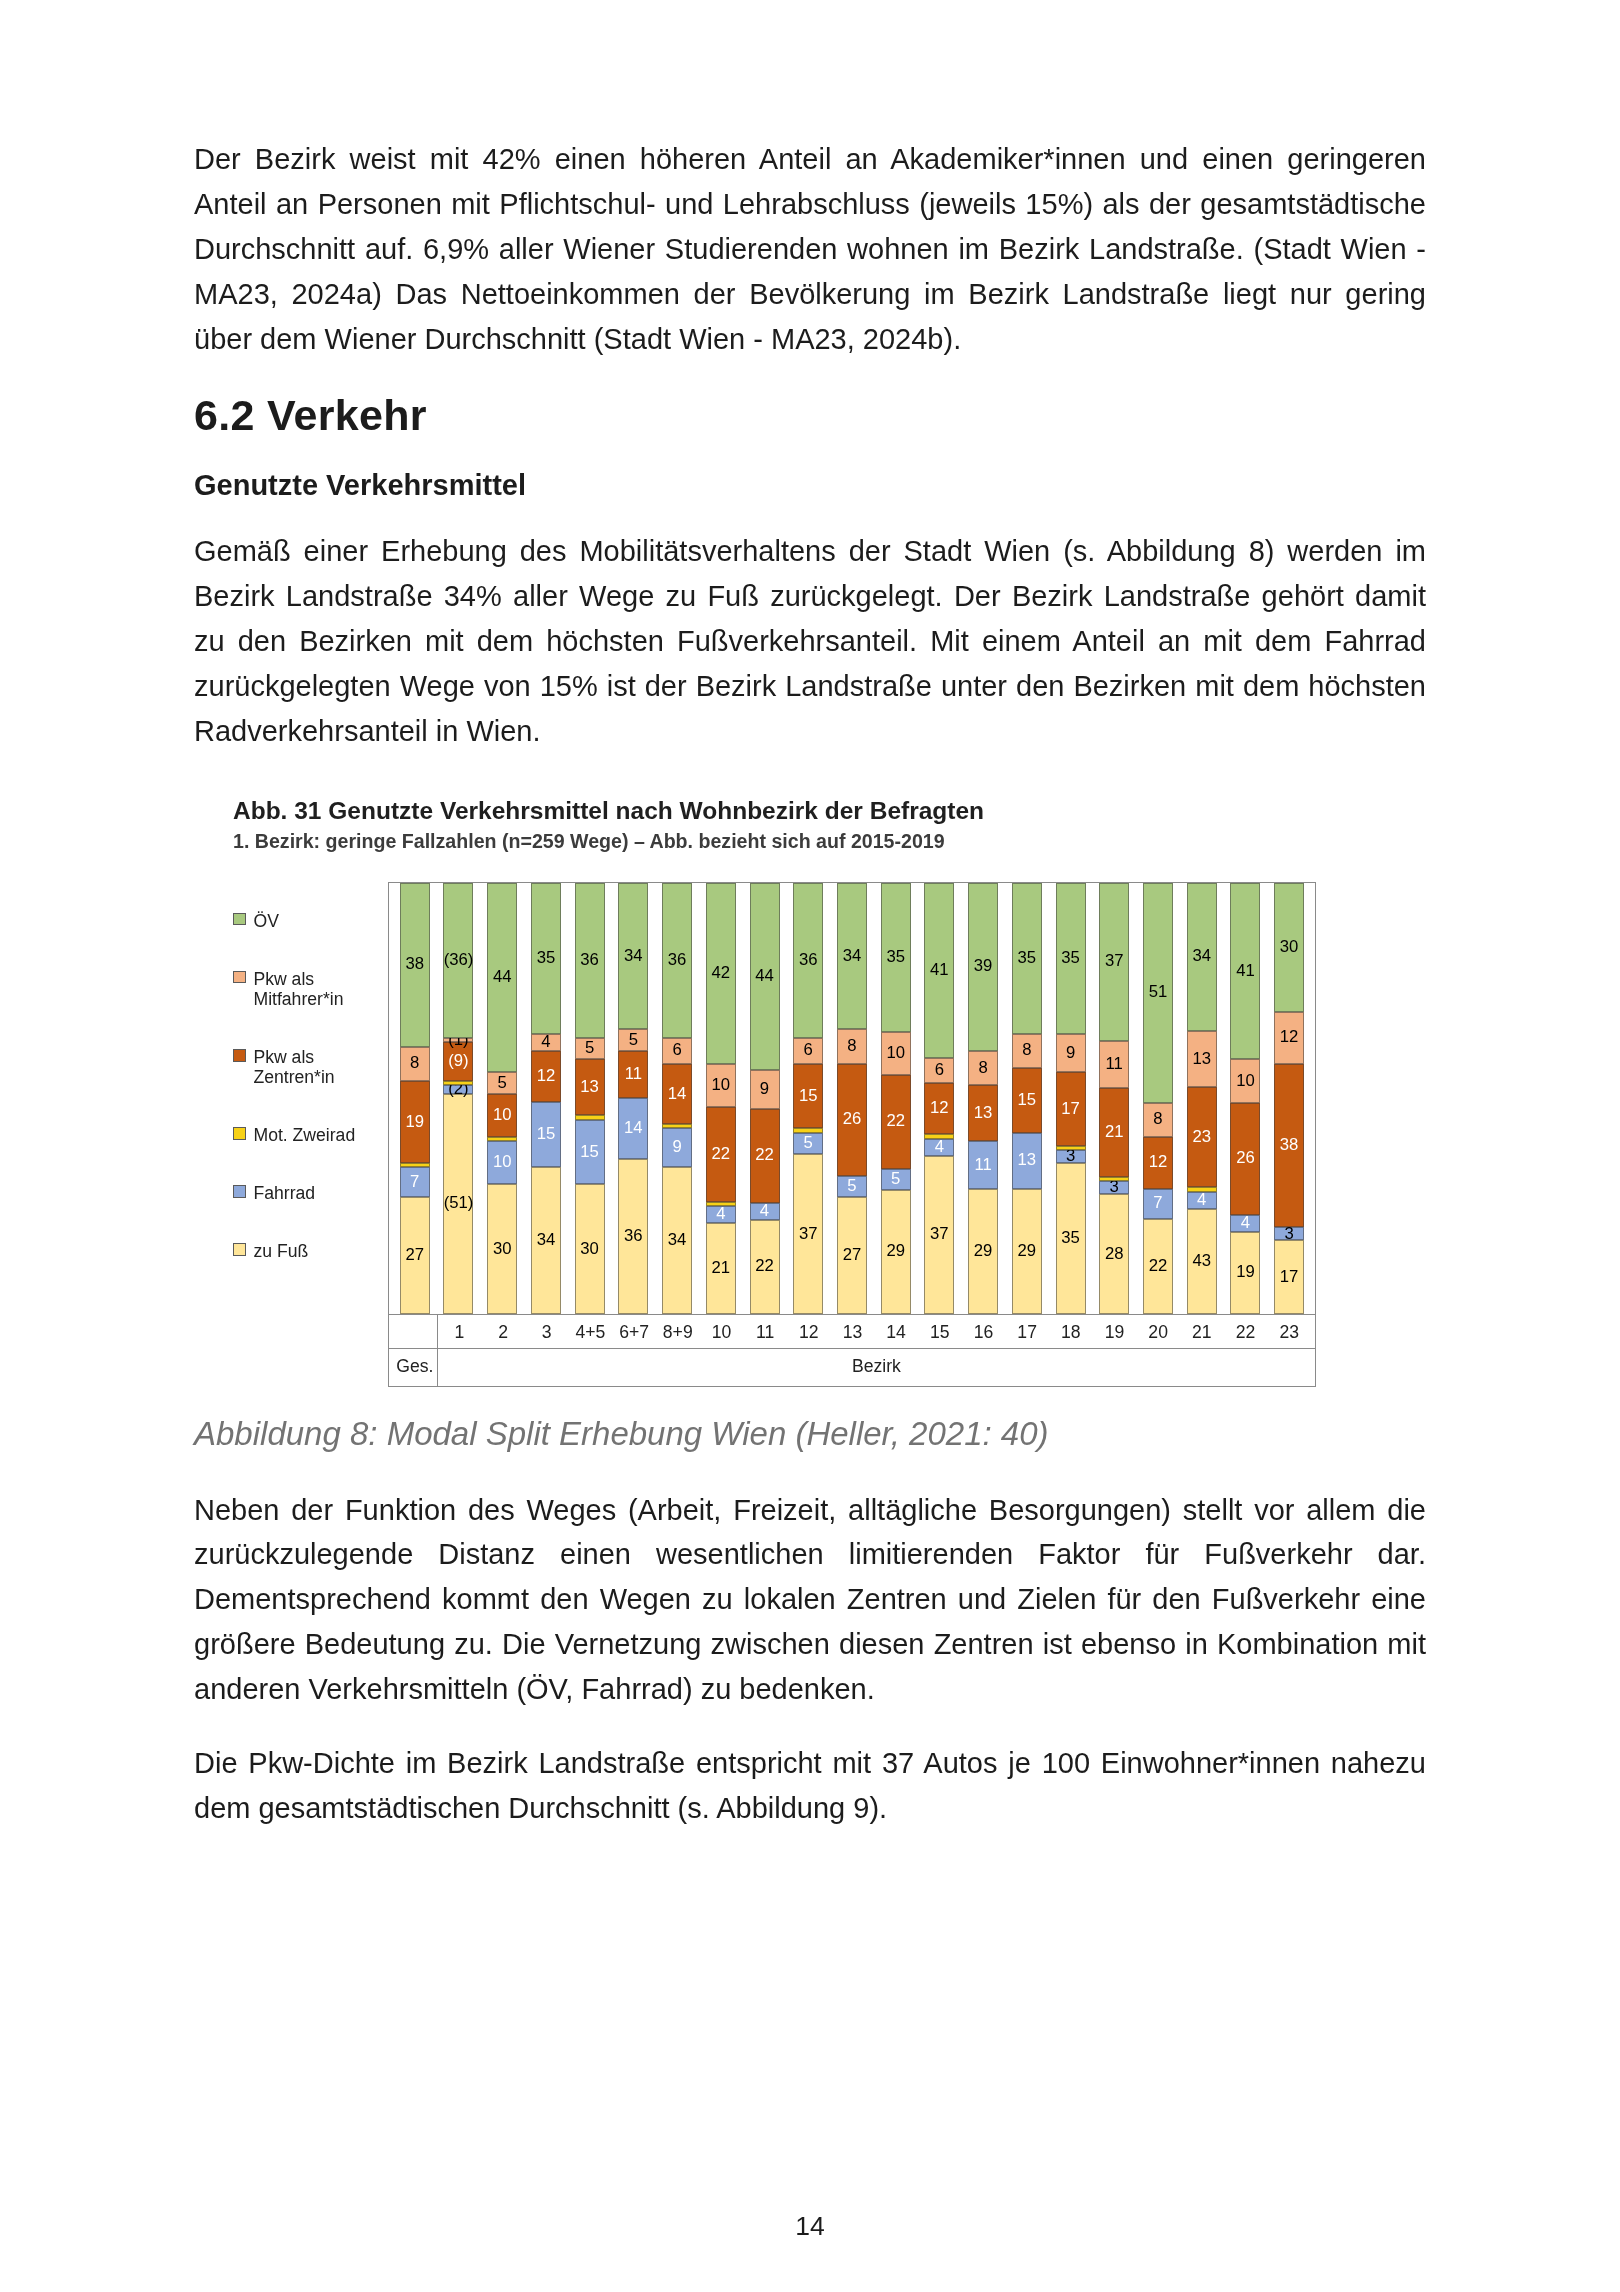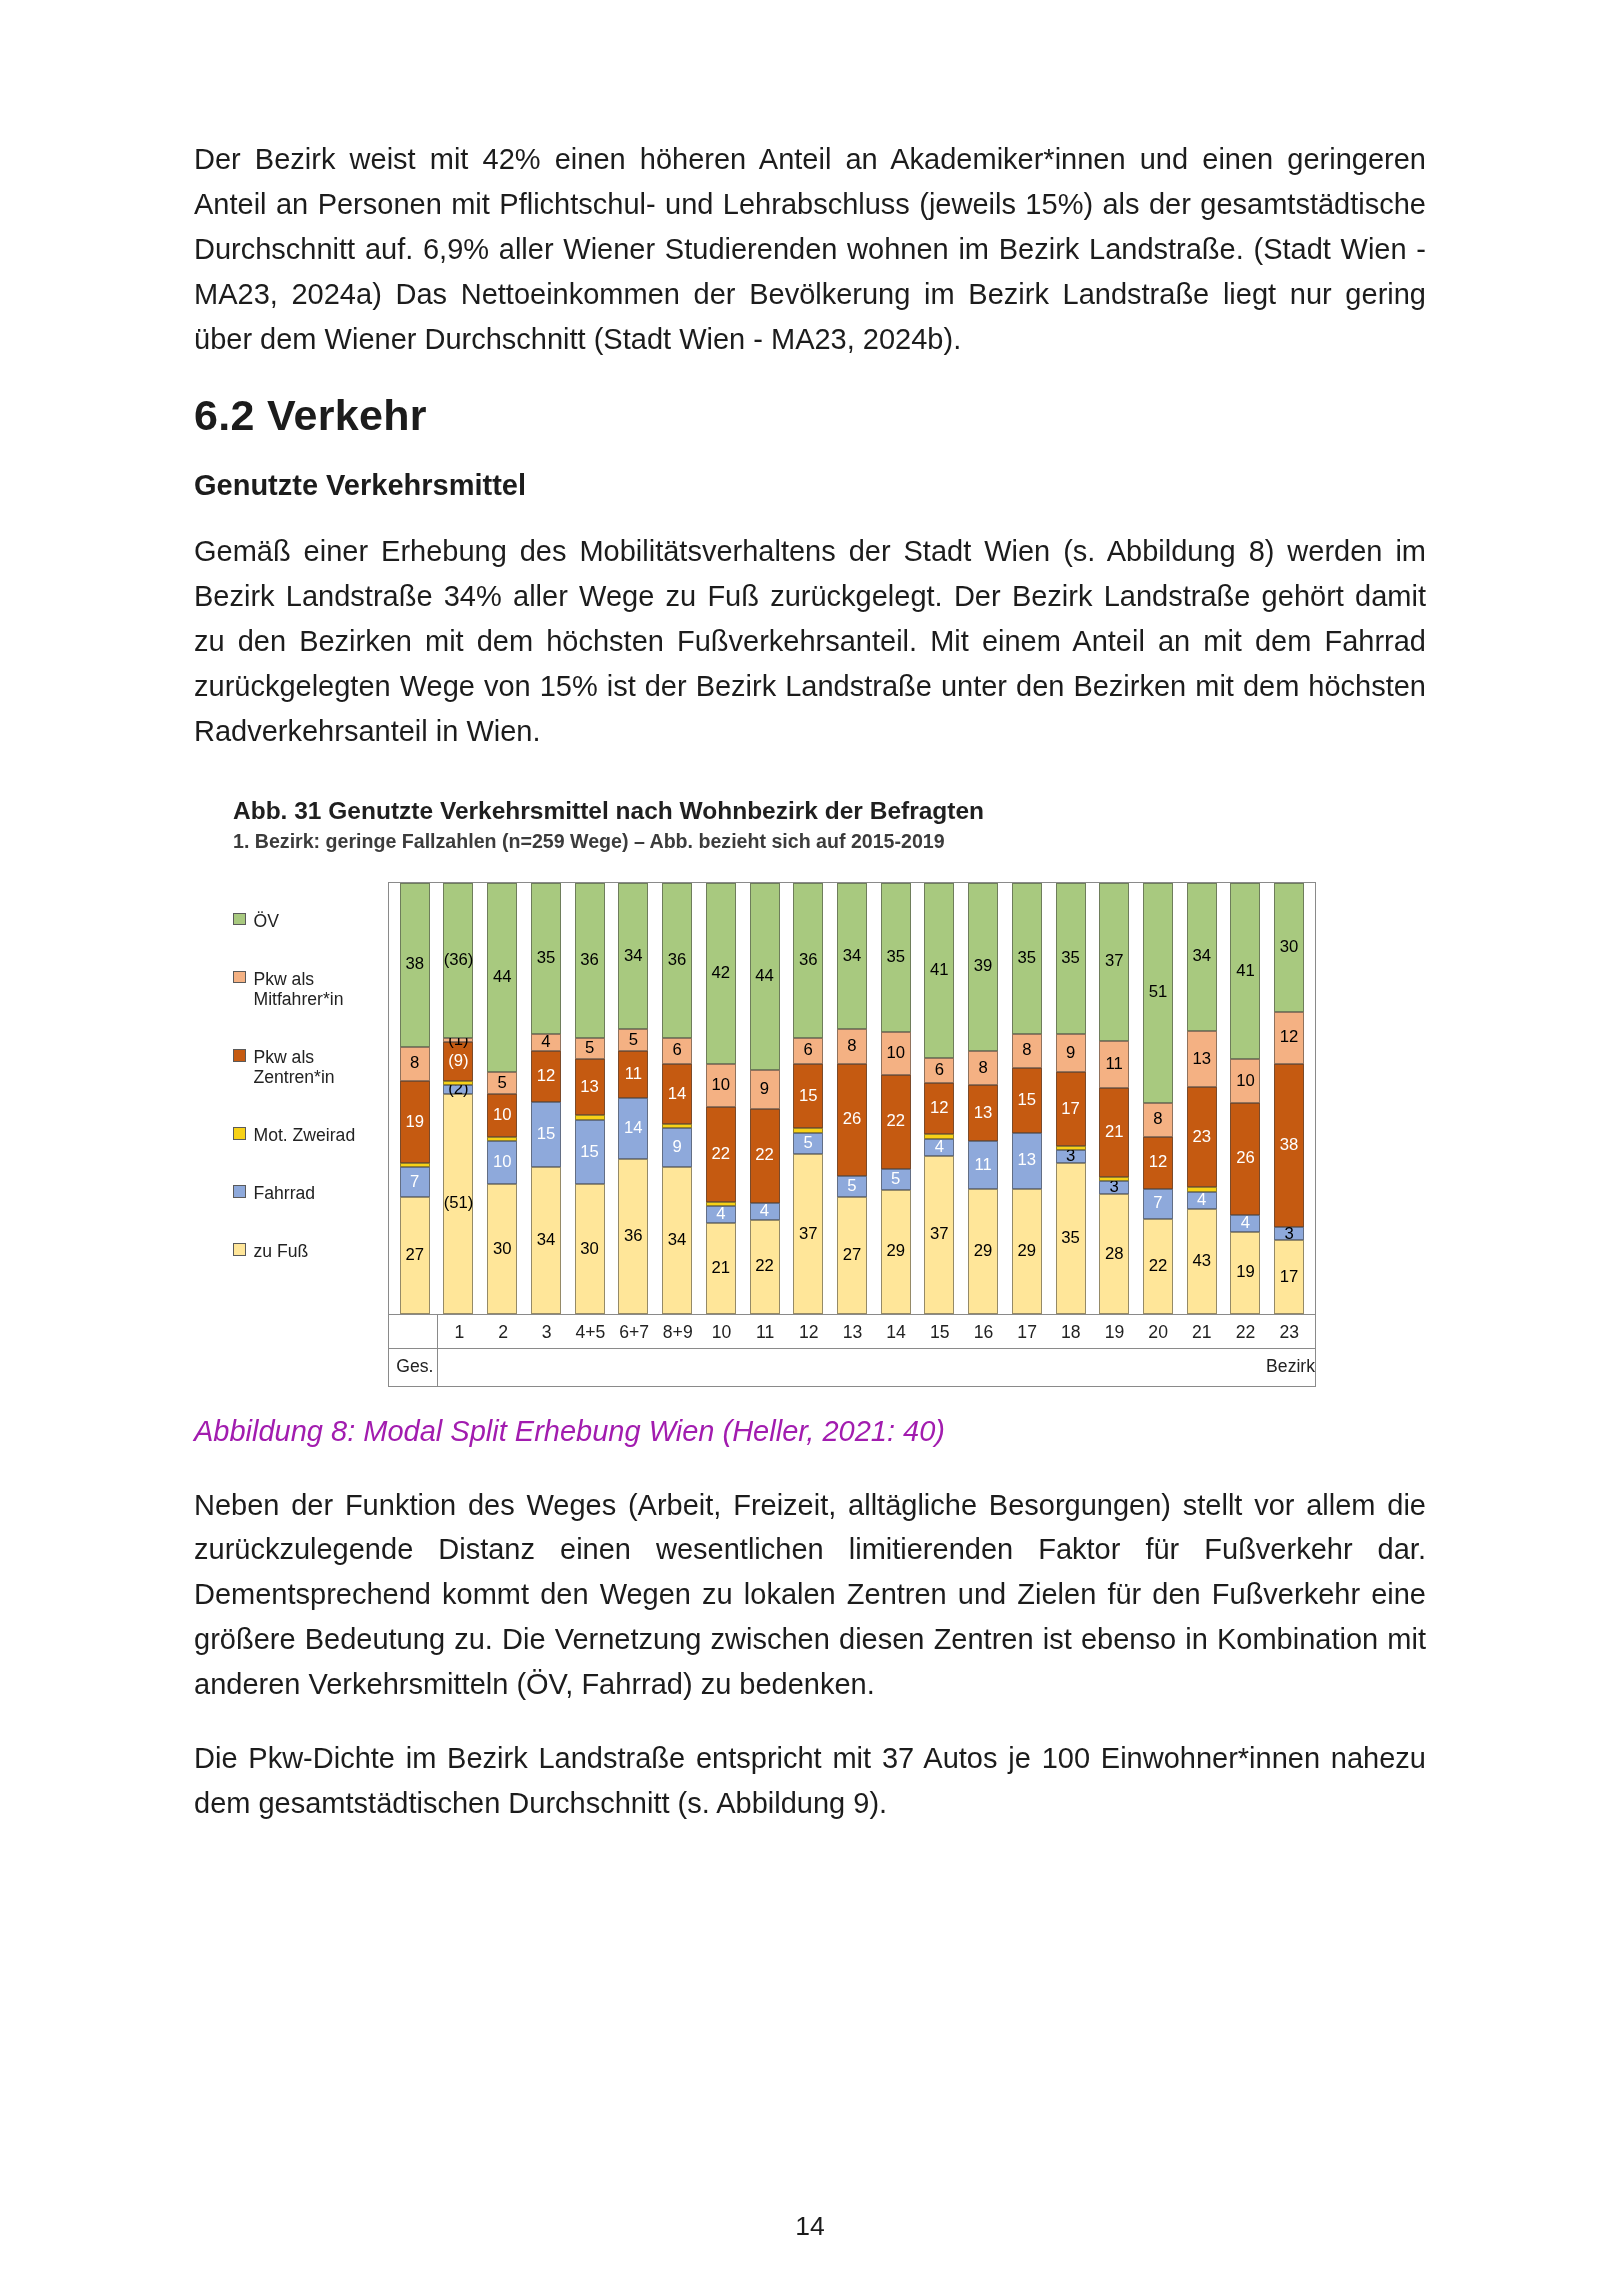--- a/index.html
+++ b/index.html
@@ -57,24 +57,24 @@
     font-size:16.7px; line-height:1; white-space:nowrap;
     pointer-events:none;
   }
 
   .axis { border:1px solid #8a8a8a; border-top:none; }
   .axis-row1 { display:flex; padding:0 3.9px; border-bottom:1px solid #8a8a8a; }
   .axis-cell { flex:1; text-align:center; font-size:17.6px; color:#222; padding:6.9px 0 5.9px; }
   .axis-cell.first { border-right:1px solid #8a8a8a; }
   .axis-row2 { display:flex; padding:0 0 0 3.9px; }
   .axis-row2 .ges { flex:1; text-align:center; font-size:17.6px; color:#222; padding:6.9px 0 8.8px; border-right:1px solid #8a8a8a; }
-  .axis-row2 .bezirk { flex:20; text-align:right; font-size:17.6px; color:#222; padding:6.9px 0 8.8px; }
+  .axis-row2 .bezirk { flex:20; text-align:center; font-size:17.6px; color:#222; padding:6.9px 0 8.8px; }
 
   p.caption {
-    font-size:29px; font-style:italic; margin:0 0 35px 0; color:#a21caf;
+    font-size:33px; font-style:italic; margin:0 0 35px 0; color:#737373;
   }
   .page-number {
     position:absolute; left:0; right:0; bottom:51px;
     text-align:center; font-size:26.5px; color:#1c1c1c;
   }
 </style>
 </head>
 <body>
 
 <div class="page">

